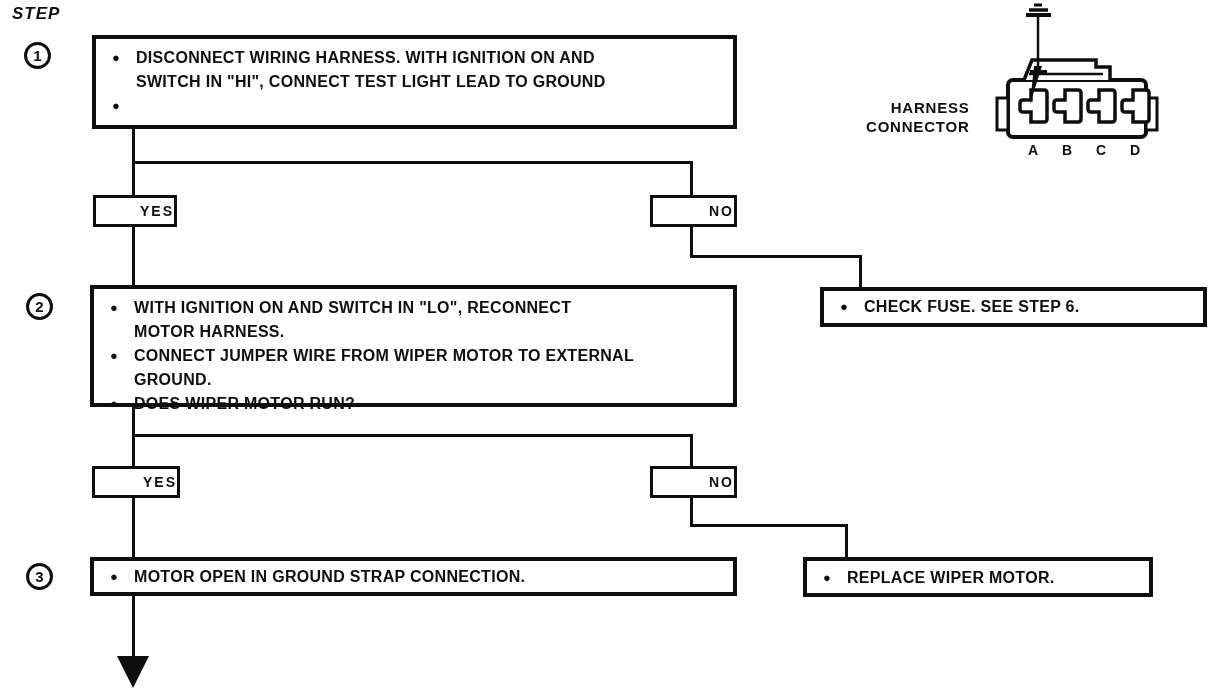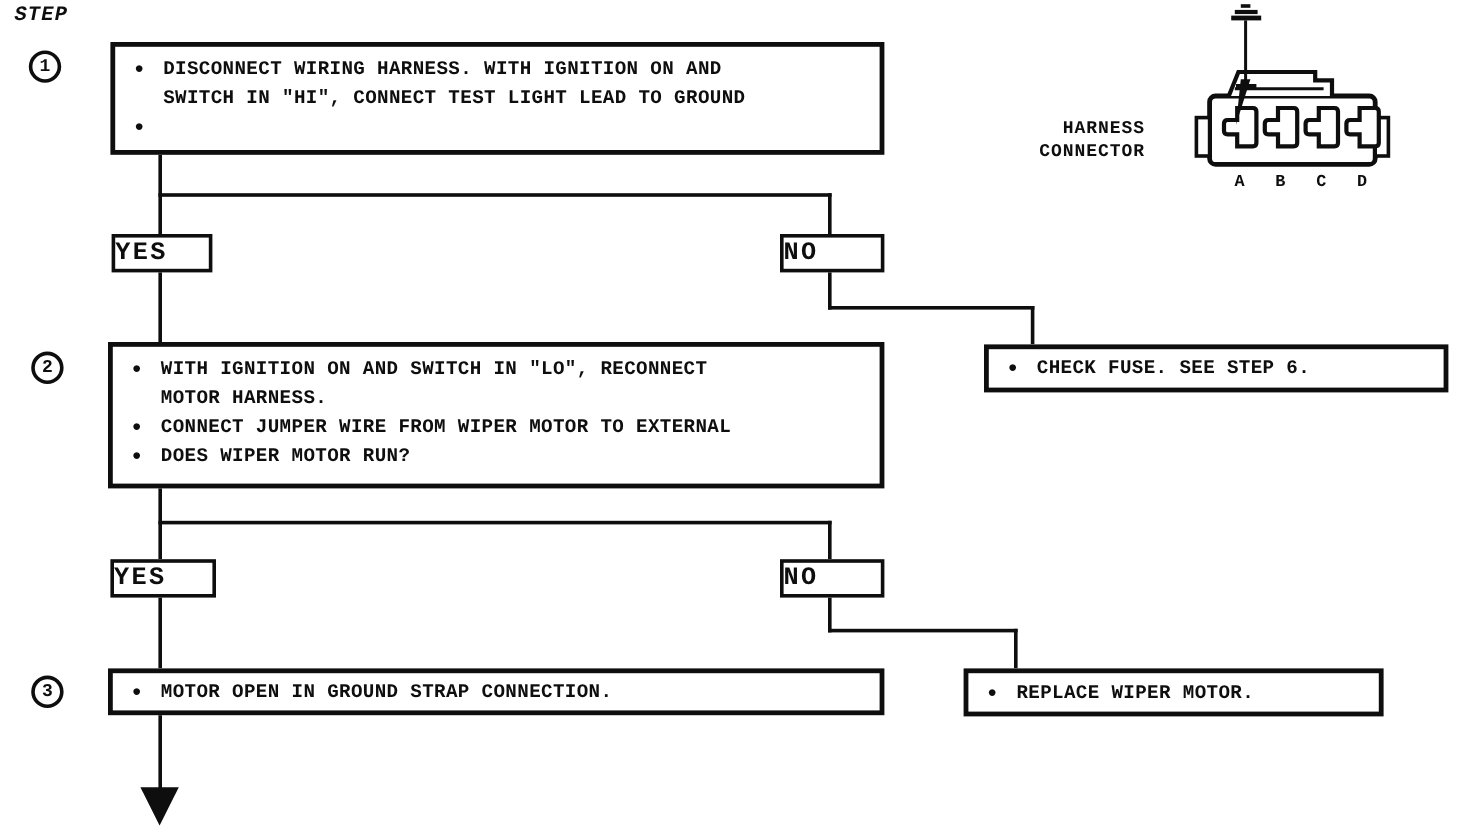--- a/index.html
+++ b/index.html
@@ -1,20 +1,20 @@
 <!DOCTYPE html>
 <html style="--ink: #0e0e0e; --paper: #ffffff;"><head>
 <meta charset="utf-8">
 <style>
   :root { --ink:#0e0e0e; --paper:#ffffff; }
   * { box-sizing:border-box; }
   html,body { margin:0; padding:0; background:var(--paper); }
   #canvas {
     position:relative; width:1216px; height:694px; background:var(--paper);
-    font-family:Liberation Mono, monospace; color:var(--ink);
+    font-family:Liberation Sans, sans-serif; color:var(--ink);
     overflow:hidden;
   }
   .abs { position:absolute; }
   .step-title {
     left:12px; top:4px; font-size:17px; font-weight:700; font-style:italic;
     letter-spacing:1px;
   }
   .circle-num {
     width:27px; height:27px; border:3px solid var(--ink); border-radius:50%;
     display:flex; align-items:center; justify-content:center;
@@ -26,22 +26,22 @@
   }
   .fbox .row { display:flex; line-height:24px; }
   .fbox .dot {
     width:24px; flex:0 0 24px; font-size:13px; text-align:left;
   }
   .fbox .txt {
     font-size:16px; font-weight:700; letter-spacing:0.3px; white-space:nowrap;
   }
   .ynbox {
     border:3px solid var(--ink); background:var(--paper);
-    display:flex; align-items:center; justify-content:flex-start;
-    font-size:21px; font-weight:700; letter-spacing:2px;
+    display:flex; align-items:center; justify-content:flex-end;
+    font-size:14px; font-weight:700; letter-spacing:2px;
   }
   .wire { position:absolute; background:var(--ink); }
   .arrowhead {
     position:absolute; width:0; height:0;
     border-left:16px solid transparent; border-right:16px solid transparent;
     border-top:32px solid var(--ink);
   }
   .conn-label {
     font-size:15px; font-weight:700; letter-spacing:0.8px; line-height:19px;text-align:right;
   }
@@ -101,20 +101,24 @@
       <span class="dot">●</span>
       <span class="txt">WITH IGNITION ON AND SWITCH IN "LO", RECONNECT</span>
     </div>
     <div class="row">
       <span class="dot"></span>
       <span class="txt">MOTOR HARNESS.</span>
     </div>
     <div class="row">
       <span class="dot">●</span>
       <span class="txt">CONNECT JUMPER WIRE FROM WIPER MOTOR TO EXTERNAL</span>
+    </div>
+    <div class="row">
+      <span class="dot"></span>
+      <span class="txt">GROUND.</span>
     </div>
     <div class="row">
       <span class="dot">●</span>
       <span class="txt">DOES WIPER MOTOR RUN?</span>
     </div>
   </div>
 
   <div class="abs fbox" style="left:820px; top:287px; width:387px; height:40px; padding-top:4px;">
     <div class="row">
       <span class="dot">●</span>

